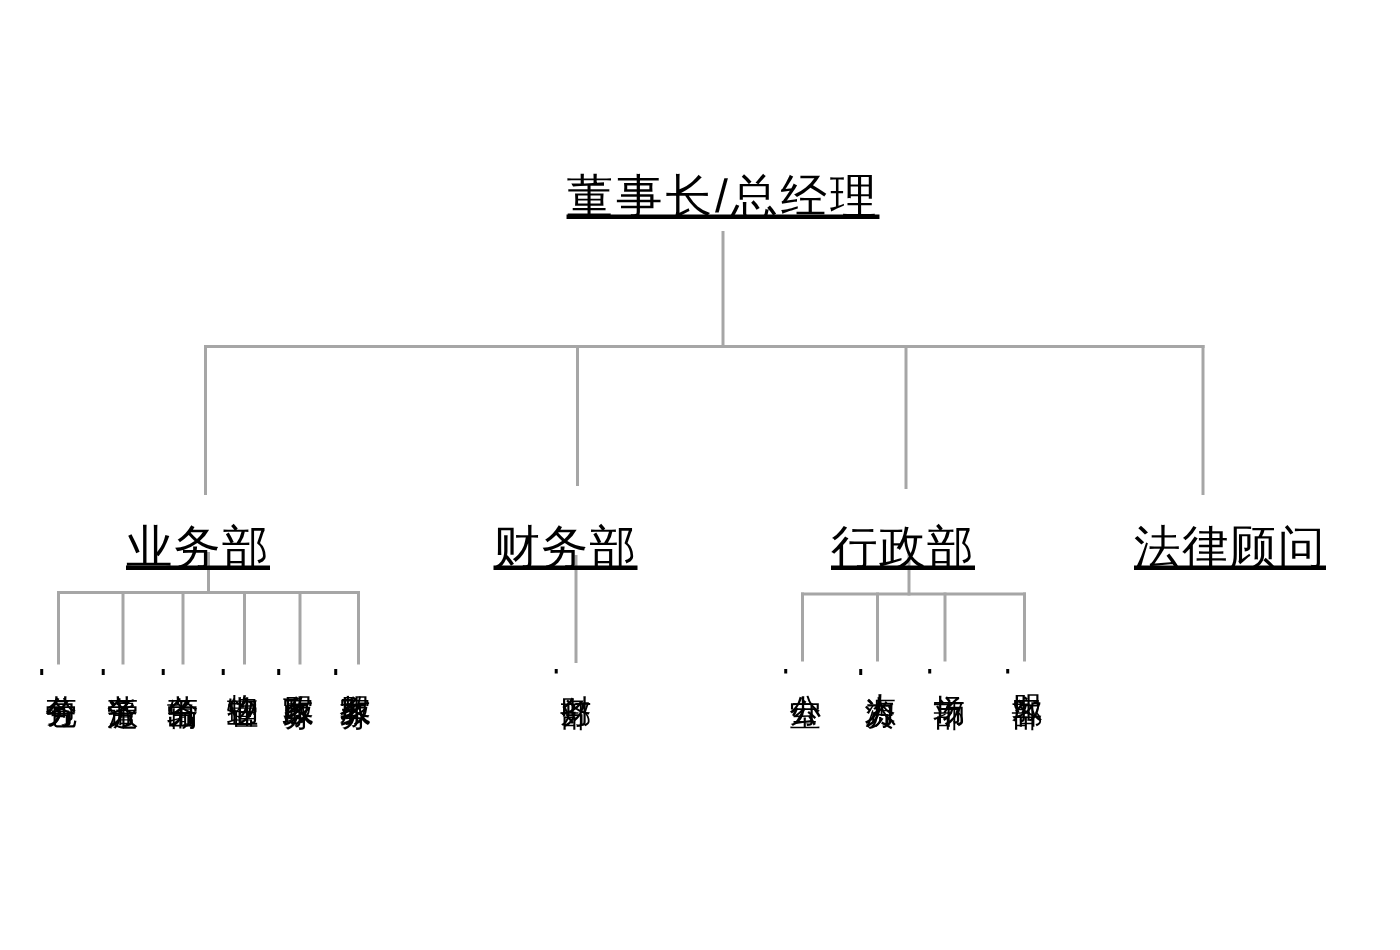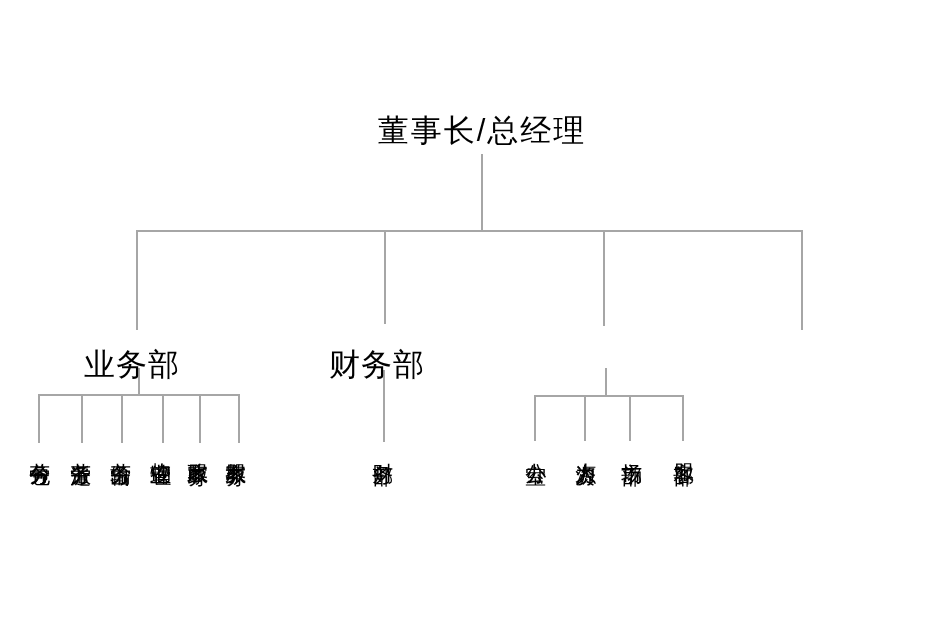--- a/index.html
+++ b/index.html
@@ -16,20 +16,21 @@
     position: absolute;
     left: 0; top: 0;
     width: 933px; height: 633px;
   }
   #connectors line { stroke-width: 2; }
   .node {
     position: absolute;
     transform: translateX(-50%);
     white-space: nowrap;
     color: #000000;
+    text-decoration: underline;
   }
   .root-node {
     top: 110px;
     font-size: 31px;
     letter-spacing: 2px;
   }
   .dept-node {
     top: 332px;
     font-size: 31px;
     letter-spacing: 1px;
@@ -76,20 +77,22 @@
     <line x1="535" y1="395" x2="535" y2="441" stroke="#a6a6a6"></line>
     <line x1="585" y1="395" x2="585" y2="441" stroke="#a6a6a6"></line>
     <line x1="630" y1="395" x2="630" y2="441" stroke="#a6a6a6"></line>
     <line x1="683" y1="395" x2="683" y2="441" stroke="#a6a6a6"></line>
   </svg>
 
   <div class="node root-node" style="left:482px;">董事长/总经理</div>
 
   <div class="node dept-node" style="left:132px;">业务部</div>
   <div class="node dept-node" style="left:377px;">财务部</div>
+  <div class="node dept-node" style="left:602px;">行政部</div>
+  <div class="node dept-node" style="left:820px;">法律顾问</div>
 
   <div class="node leaf-node" style="left:40px;">劳务分包</div>
   <div class="node leaf-node" style="left:81px;">劳务派遣</div>
   <div class="node leaf-node" style="left:121px;">劳务输出</div>
   <div class="node leaf-node" style="left:161px;">物业管理</div>
   <div class="node leaf-node" style="left:198px;">家政服务</div>
   <div class="node leaf-node" style="left:236px;">家教服务</div>
 
   <div class="node leaf-node" style="left:383px;">财务部</div>
 

